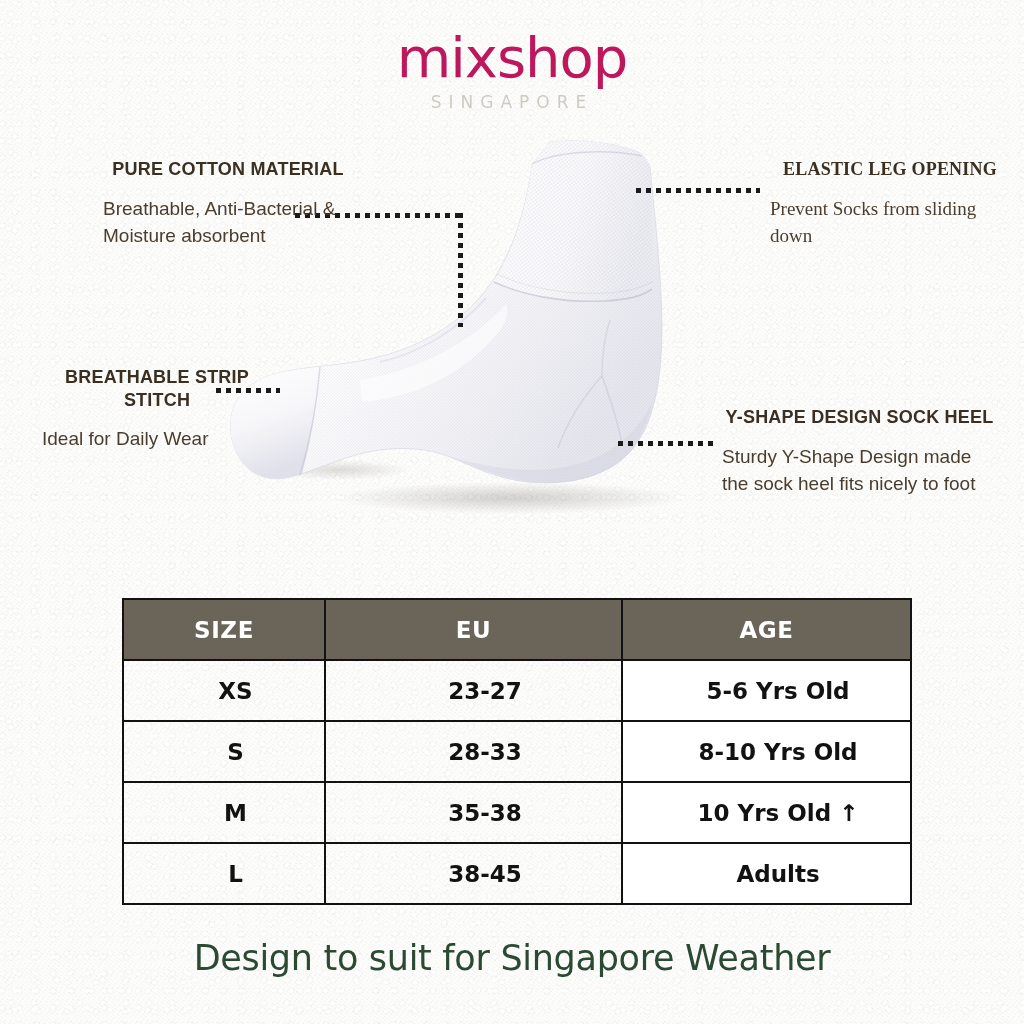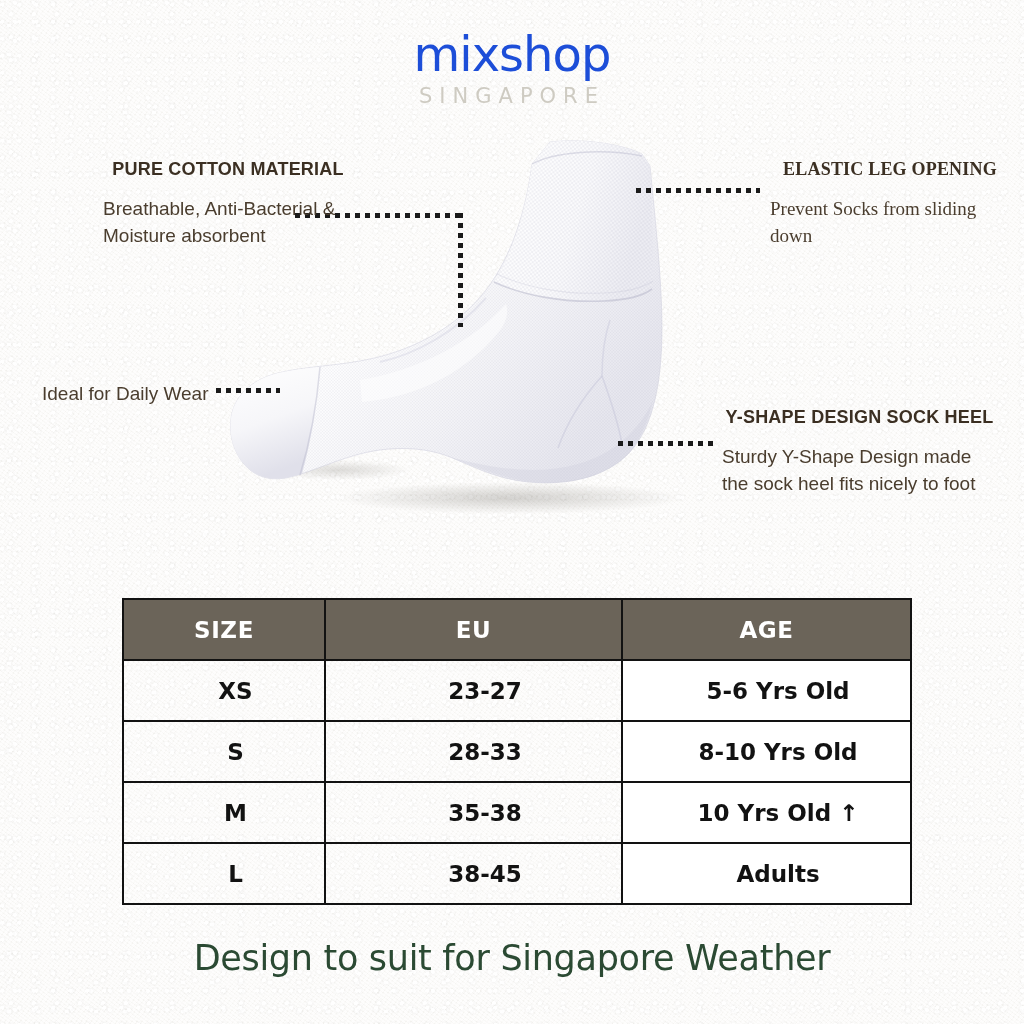--- a/index.html
+++ b/index.html
@@ -33,30 +33,30 @@
 
   
   #logo-block {
     position: absolute;
     left: 0;
     right: 0;
     top: 30px;
     text-align: center;
   }
   #logo-wordmark {
-    font-size: 48px;
+    font-size: 56px;
     font-weight: 400;
     letter-spacing: -1px;
-    color: #1d4ed8;
+    color: #be185d;
     line-height: 1;
     font-family: "DejaVu Sans", sans-serif;
   }
   #logo-subtitle {
     margin-top: 6px;
-    font-size: 21px;
+    font-size: 17px;
     letter-spacing: 7px;
     color: #cecbc2;
     font-family: "DejaVu Sans", sans-serif;
   }
 
   
   #sock-illustration {
     position: absolute;
     left: 210px;
     top: 130px;
@@ -304,20 +304,21 @@
   <div class="callout-title">PURE COTTON MATERIAL</div>
   <div class="callout-body">Breathable, Anti-Bacterial &amp; Moisture absorbent</div>
 </div>
 
 <div class="callout" id="callout-elastic-leg">
   <div class="callout-title">ELASTIC LEG OPENING</div>
   <div class="callout-body">Prevent Socks from sliding down</div>
 </div>
 
 <div class="callout" id="callout-breathable">
+  <div class="callout-title">BREATHABLE STRIP STITCH</div>
   <div class="callout-body">Ideal for Daily Wear</div>
 </div>
 
 <div class="callout" id="callout-yshape">
   <div class="callout-title">Y-SHAPE DESIGN SOCK HEEL</div>
   <div class="callout-body">Sturdy Y-Shape Design made the sock heel fits nicely to foot</div>
 </div>
 
 <table id="size-table">
   <colgroup>

